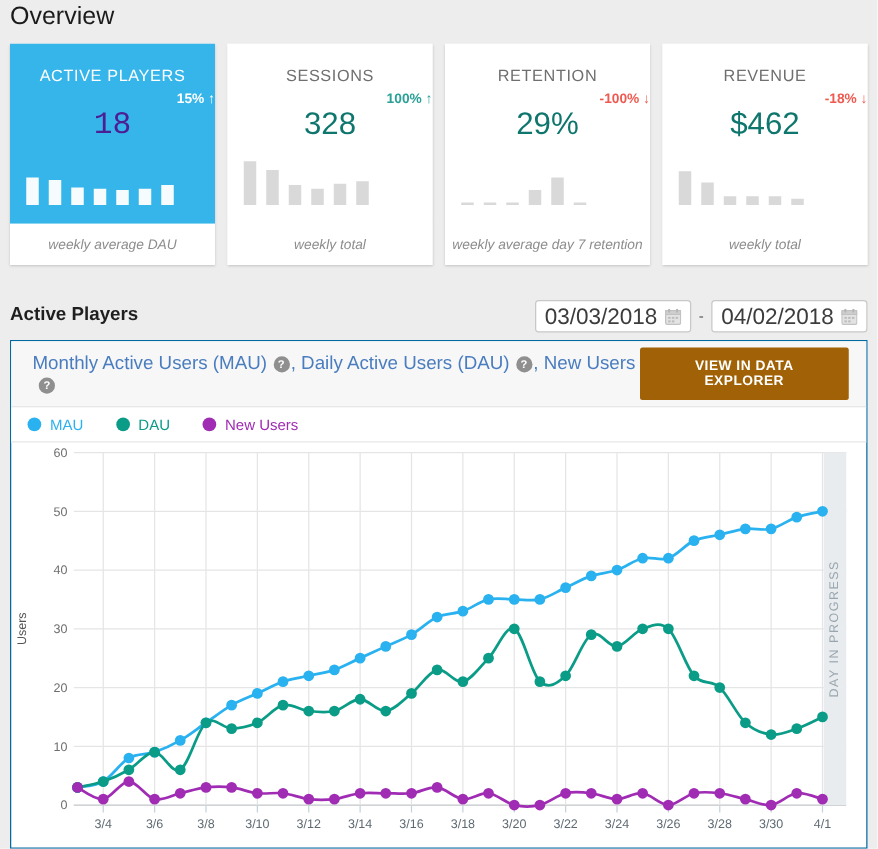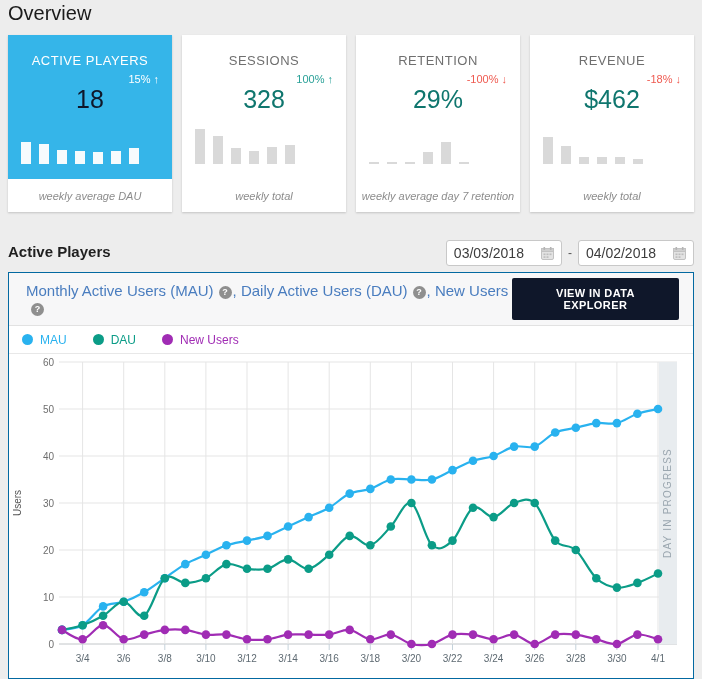--- a/index.html
+++ b/index.html
@@ -9,41 +9,41 @@
   
   .page-title{position:absolute;top:2px;left:8px;font-size:20px;font-weight:normal;color:#1b1b1b;}
 
   
   .cards-row{position:absolute;top:35px;left:8px;width:686px;display:flex;gap:10px;}
   .card{position:relative;flex:1;height:177px;background:#ffffff;box-shadow:0 1px 2px rgba(0,0,0,.18);cursor:pointer;}
   .card-body{position:absolute;left:0;right:0;top:0;bottom:33px;background:#ffffff;}
   .card.highlight .card-body{background:#35b5e9;}
   .card-title{margin-top:18px;text-align:center;font-size:13px;letter-spacing:.5px;color:#6f6f6f;}
   .card.highlight .card-title{color:#ffffff;}
-  .card-delta{height:13px;margin-top:5px;padding-right:13px;text-align:right;font-size:11px;color:#2aa198;}
+  .card-delta{height:13px;margin-top:5px;text-align:right;font-size:11px;color:#2aa198;font-weight:bold;}
   .card.highlight .card-delta{color:#ffffff !important;}
   .card-value{margin-top:-1px;text-align:center;font-size:25px;color:#0f766e;}
-  .card.highlight .card-value{color:#0f172a;}
+  .card.highlight .card-value{color:#4c1d95;font-family:Liberation Mono, monospace;}
   .card-bars{position:absolute;left:13px;bottom:15px;display:flex;align-items:flex-end;gap:8px;height:36px;}
   .card-bars .bar{width:10px;background:#d9d9d9;}
   .card.highlight .card-bars .bar{background:#f6fbfd;}
   .card-foot{position:absolute;left:0;right:0;bottom:0;height:33px;display:flex;align-items:center;justify-content:center;font-style:italic;font-size:11px;color:#8c8c8c;background:#fff;}
 
   
   .section-title{position:absolute;top:243px;left:8px;font-size:15px;font-weight:bold;color:#1f1f1f;}
   .date-group{position:absolute;top:240px;right:8px;display:flex;align-items:center;gap:6px;}
-  .date-box{height:24px;display:flex;align-items:center;gap:17px;padding:0 7px;background:#fff;border:1px solid #c8c8c8;border-radius:3px;font-size:14px;color:#3c3c3c;cursor:pointer;}
+  .date-box{height:24px;display:flex;align-items:center;gap:6px;padding:0 7px;background:#fff;border:1px solid #c8c8c8;border-radius:3px;font-size:18px;color:#3c3c3c;cursor:pointer;}
   .date-sep{font-size:12px;color:#555;}
 
   
   .panel{position:absolute;top:272px;left:8px;width:684px;height:405px;background:#fff;border:1px solid #0369a1;}
   .panel-header{height:53px;display:flex;align-items:center;justify-content:space-between;padding:0 14px 0 17px;background:#f7f7f8;border-bottom:1px solid #e2e2e2;box-sizing:border-box;}
   .panel-title{font-size:15px;color:#4a7dbf;}
   .panel-title .help{display:inline-block;width:13px;height:13px;margin:0 1px 0 5px;border-radius:50%;background:#8f8f8f;color:#fff;font-size:9px;font-weight:bold;line-height:13px;text-align:center;vertical-align:1px;cursor:pointer;}
-  .explorer-btn{background:#0f172a;color:#fff;border:none;border-radius:2px;font-size:11px;font-weight:bold;letter-spacing:.4px;padding:9px 13px;cursor:pointer;font-family:inherit;}
+  .explorer-btn{background:#a16207;color:#fff;border:none;border-radius:2px;font-size:11px;font-weight:bold;letter-spacing:.4px;padding:9px 13px;cursor:pointer;font-family:inherit;}
   .legend-row{height:27px;display:flex;align-items:center;gap:26px;padding-left:13px;border-bottom:1px solid #e8e8e8;background:#fff;}
   .legend-item{display:flex;align-items:center;gap:7px;font-size:12px;cursor:pointer;}
   .legend-item .dot{width:11px;height:11px;border-radius:50%;}
   #chart{display:block;}
 </style>
 </head>
 <body>
 
 <div class="screen">
 

